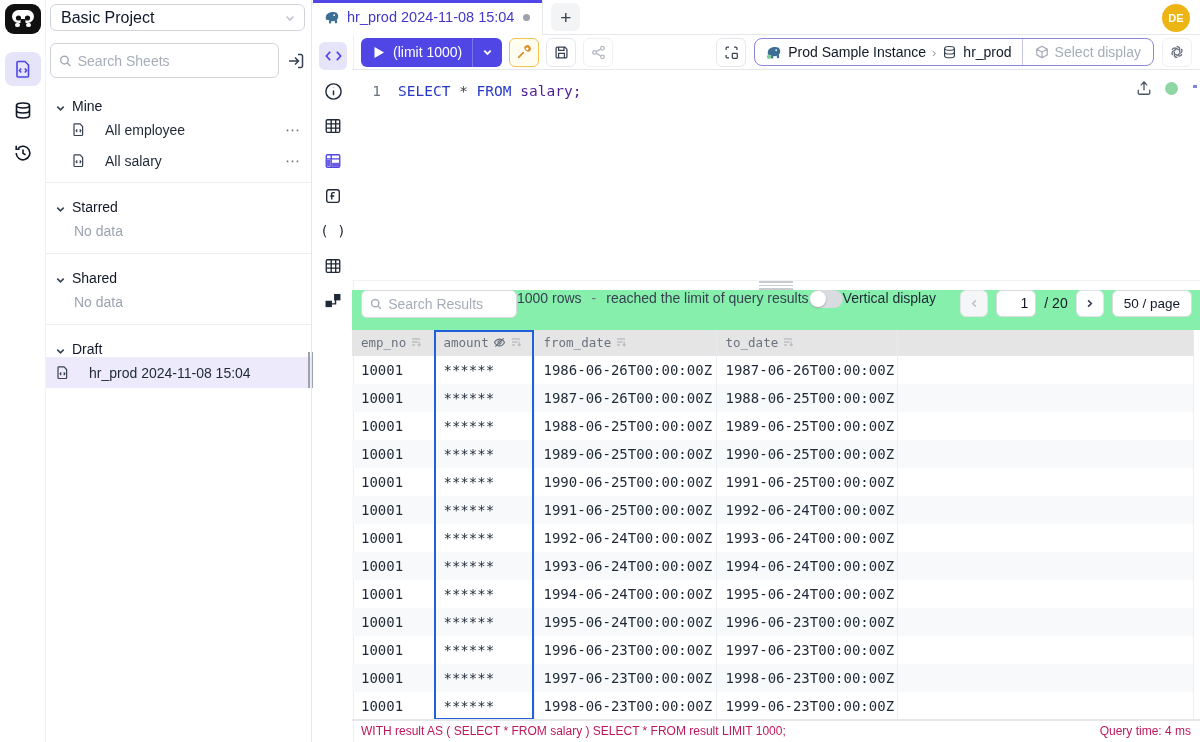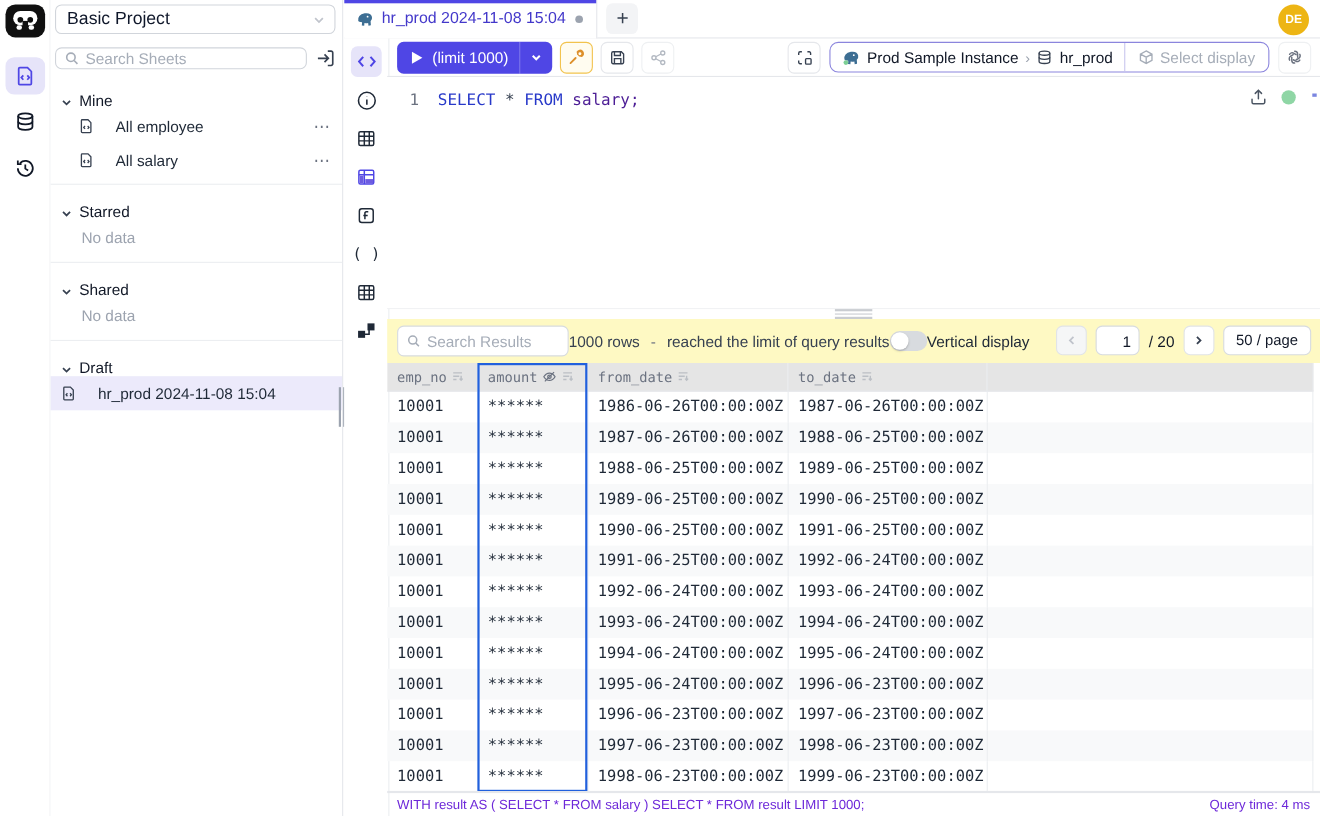--- a/index.html
+++ b/index.html
@@ -11,21 +11,21 @@
   .left-rail { position:absolute; left:0; top:0; width:46px; height:742px; background:#fff; border-right:1px solid #f1f2f4; }
   .logo { width:36px; height:30px; margin:4px auto 18px; background:#101010; border-radius:9px; display:flex; align-items:center; justify-content:center; }
   .rail-btn { width:36px; height:34px; margin:8px auto; border-radius:8px; display:flex; align-items:center; justify-content:center; color:#111827; }
   .rail-btn.active { background:#e6e4f9; color:#4f46e5; }
 
   
   .sidebar { position:absolute; left:46px; top:0; width:266px; height:742px; background:#fff; border-right:1px solid #e5e7eb; }
   .project-select { margin:4px 6px 0 4px; height:27px; border:1px solid #d1d5db; border-radius:6px; display:flex; align-items:center; padding:0 8px 0 10px; justify-content:space-between; cursor:pointer; }
   .project-select span { font-size:16px; color:#0f172a; }
   .sheet-search-row { display:flex; align-items:center; margin:12px 6px 0 4px; gap:8px; }
-  .sheet-search { flex:1; height:20px; border:1px solid #d1d5db; border-radius:6px; display:flex; align-items:center; padding:0 8px; gap:6px; color:#9ca3af; }
+  .sheet-search { flex:1; height:35px; border:1px solid #d1d5db; border-radius:6px; display:flex; align-items:center; padding:0 8px; gap:6px; color:#9ca3af; }
   .sheet-search input { border:none; outline:none; width:100%; font-size:14px; font-family:inherit; color:#111827; }
   .sheet-search input::placeholder { color:#a6adb8; }
   .tree { margin-top:10px; }
   .tree-section-header { height:26px; display:flex; align-items:flex-end; gap:6px; padding-left:9px; cursor:pointer; color:#111827; }
   .tree-item { height:31px; display:flex; align-items:center; gap:19px; padding-left:25px; padding-right:10px; cursor:pointer; }
   .tree-item .label { flex:1; white-space:nowrap; overflow:hidden; text-overflow:ellipsis; }
   .tree-item .menu-dots { color:#6b7280; font-size:15px; letter-spacing:1px; }
   .tree-item.selected { background:#eceafb; }
   .tree-empty { height:32px; display:flex; align-items:center; padding-left:28px; color:#9ca3af; }
   .tree-divider { border-top:1px solid #eceef1; margin:6px 0; }
@@ -69,21 +69,21 @@
   .kw { color:#2839c9; }
   .op { color:#374151; }
   .ident { color:#4c1d95; }
   .editor-actions { position:absolute; right:22px; top:10px; display:flex; align-items:center; gap:13px; }
   .conn-dot { width:13px; height:13px; border-radius:50%; background:#8fd6a5; }
   .ruler-mark { position:absolute; right:3px; top:15px; width:4px; height:3px; background:#7b86e0; }
 
   .splitter { flex:0 0 8px; display:flex; flex-direction:column; align-items:center; justify-content:center; gap:2px; cursor:row-resize; border-top:1px solid #f1f2f4; }
   .splitter i { width:34px; height:1.5px; background:#c9ccd1; }
 
-  .res-toolbar { flex:0 0 40px; background:#fef9c3; display:flex; align-items:center; padding:0 8px 0 9px; }
+  .res-toolbar { flex:0 0 40px; background:#86efac; display:flex; align-items:flex-start; padding:0 8px 0 9px; }
   .res-search { width:156px; height:28px; background:#fff; border:1px solid #d7dbe0; border-radius:6px; display:flex; align-items:center; gap:6px; padding:0 8px; color:#9ca3af; }
   .res-search input { border:none; outline:none; width:100%; font-size:14px; font-family:inherit; }
   .res-search input::placeholder { color:#a6adb8; }
   .res-meta { display:flex; align-items:center; gap:10px; color:#374151; }
   .toggle { width:34px; height:18px; border-radius:9px; background:#d8dbdf; position:relative; cursor:pointer; }
   .toggle .knob { position:absolute; left:1px; top:1px; width:16px; height:16px; border-radius:50%; background:#fff; box-shadow:0 1px 2px rgba(0,0,0,.25); }
   .pager { margin-left:auto; display:flex; align-items:center; gap:8px; }
   .page-btn { width:28px; height:27px; border:1px solid #e1e4e8; border-radius:6px; background:#fff; display:flex; align-items:center; justify-content:center; cursor:pointer; }
   .page-btn.disabled { background:#f5f6f7; color:#c0c4cc; cursor:default; }
   .page-input { width:40px; height:27px; border:1px solid #d7dbe0; border-radius:6px; text-align:right; padding-right:7px; font-size:14px; font-family:inherit; color:#111827; outline:none; }
@@ -91,21 +91,21 @@
   .page-size { height:27px; border:1px solid #d7dbe0; border-radius:6px; background:#fff; padding:0 11px; display:flex; align-items:center; font-size:13.5px; color:#111827; cursor:pointer; }
 
   .table-wrap { position:relative; flex:0 0 390px; overflow:hidden; border-bottom:1px solid #e5e7eb; }
   table.results { border-collapse:collapse; table-layout:fixed; width:842px; font-family:"DejaVu Sans Mono", monospace; }
   table.results th { height:26px; background:#e5e5e5; border-right:1px solid #e8eaed; border-bottom:1px solid #e5e7eb; font-weight:normal; text-align:left; padding:0 6px 0 9px; color:#6b7280; font-size:12.5px; }
   table.results th .th-inner { display:flex; align-items:center; gap:4px; }
   table.results td { height:28px; border-right:1px solid #eceef1; padding:0 6px 0 9px; font-size:14px; color:#1f2937; white-space:nowrap; }
   table.results tr:nth-child(even) td { background:#f8f9fa; }
   .col-sel-outline { position:absolute; left:82px; top:0; width:100px; height:390px; border:2px solid #2160dd; pointer-events:none; }
 
-  .status-bar { flex:1; border-top:1px solid #e5e7eb; display:flex; align-items:center; justify-content:space-between; padding:0 9px; color:#6d28d9; font-size:12px; }
+  .status-bar { flex:1; border-top:1px solid #e5e7eb; display:flex; align-items:center; justify-content:space-between; padding:0 9px; color:#be185d; font-size:12px; }
 
   .sort-icon { opacity:.55; }
 </style>
 </head>
 <body>
 
 <div class="left-rail">
   <div class="logo">
     <svg width="26" height="22" viewBox="0 0 26 22">
       <rect x="2" y="2" width="22" height="13" rx="6.5" fill="#fff"></rect>

